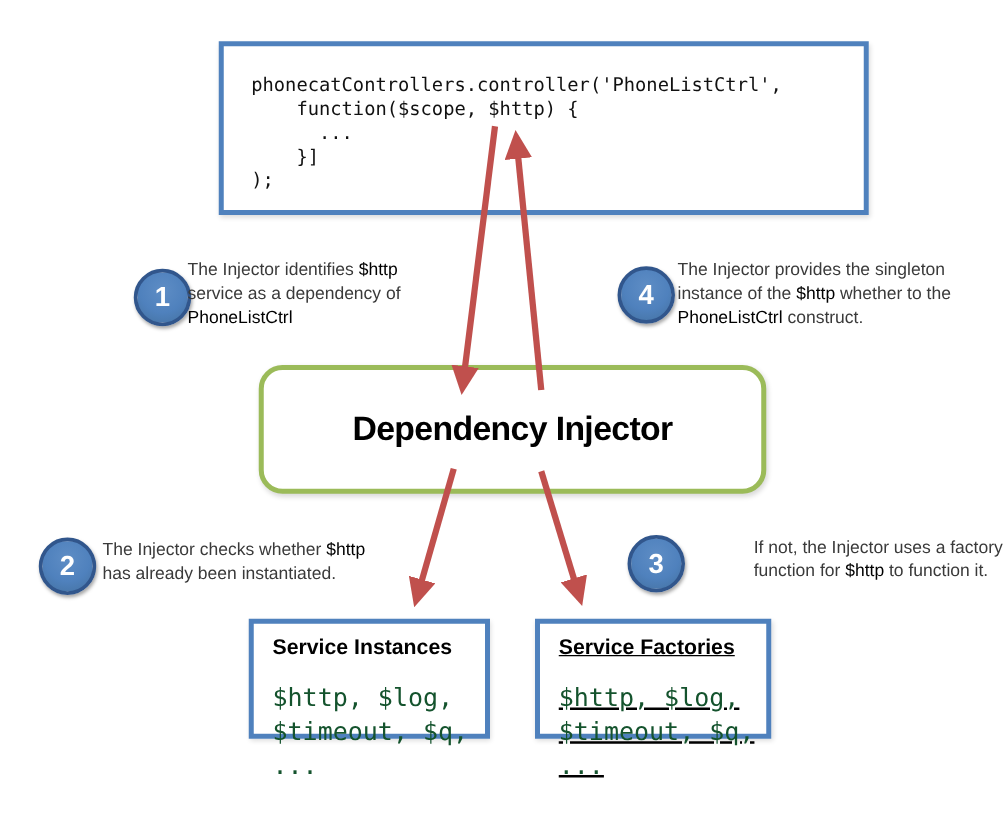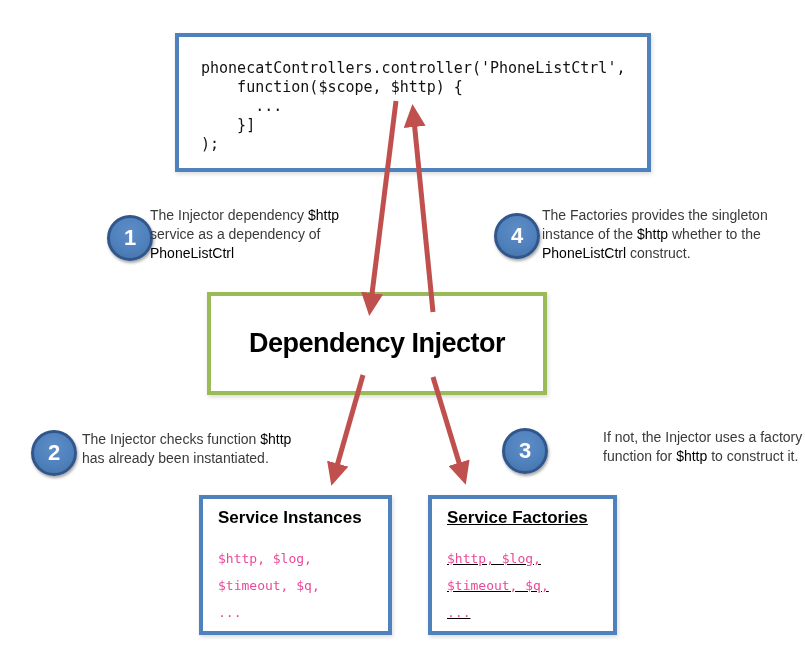--- a/index.html
+++ b/index.html
@@ -3,39 +3,39 @@
 <meta charset="utf-8">
 <style>
   html,body { margin:0; padding:0; background:#ffffff; }
   body { font-family:"Liberation Sans", sans-serif; }
   .canvas { position:relative; width:805px; height:668px; background:#ffffff; overflow:hidden; }
 
   .box { position:absolute; background:#ffffff; box-sizing:border-box; }
   .blue-box { border:4px solid #4f81bd; box-shadow:1px 2px 4px rgba(0,0,0,0.15); }
   .green-box { border:4px solid #9bbb59; box-shadow:1px 2px 4px rgba(0,0,0,0.15); }
 
-  .code-box { left:175px; top:33px; width:476px; height:139px; }
+  .code-box { left:175px; top:33px; width:520px; height:139px; }
   .code-box pre {
     margin:0; padding:22px 0 0 22px;
     font-family:"DejaVu Sans Mono","Liberation Mono",monospace;
     font-size:15px; line-height:19px; color:#111;
   }
 
-  .injector-box { left:207px; top:292px; width:340px; height:103px;
-    display:flex; align-items:center; justify-content:center; }
+  .injector-box { left:207px; top:292px; width:406px; height:103px;
+    display:flex; align-items:center; justify-content:center;border-radius:19px; }
   .injector-title { font-size:27px; font-weight:bold; color:#000; letter-spacing:-0.5px; }
 
-  .service-box { width:193px; height:140px; top:495px; }
+  .service-box { width:193px; height:96px; top:495px; }
   .service-box.left  { left:199px; }
   .service-box.right { left:428px; width:189px;text-decoration:underline; }
   .service-title { padding:8px 0 0 15px; font-size:17px; font-weight:bold; color:#000; line-height:22px; }
   .service-items {
     margin:16px 0 0 0; padding:0 0 0 15px;
     font-family:"DejaVu Sans Mono","Liberation Mono",monospace;
-    font-size:13px; line-height:27px; color:#ec4899;
+    font-size:20px; line-height:27px; color:#14532d;
   }
 
   .step-circle {
     position:absolute; width:46px; height:46px; border-radius:50%;
     box-sizing:border-box; border:3px solid #31568c;
     background:radial-gradient(circle at 50% 35%, #5e8dc5 0%, #4f81bd 55%, #44719f 100%);
     color:#ffffff; font-size:22px; font-weight:bold;
     display:flex; align-items:center; justify-content:center;
     box-shadow:1px 2px 3px rgba(0,0,0,0.35);
   }
@@ -94,31 +94,31 @@
   <div class="step-circle circle-2">
       <span>2</span>
     </div>
   <div class="step-circle circle-3">
       <span>3</span>
     </div>
   <div class="step-circle circle-4">
       <span>4</span>
     </div>
 
-  <div class="step-label label-1"><span>The Injector dependency </span><span class="tok">$http</span><span>
+  <div class="step-label label-1"><span>The Injector identifies </span><span class="tok">$http</span><span>
 service as a dependency  of
 </span><span class="tok">PhoneListCtrl</span><span></span></div>
 
-  <div class="step-label label-2"><span>The Injector checks function </span><span class="tok">$http</span><span>
+  <div class="step-label label-2"><span>The Injector checks whether </span><span class="tok">$http</span><span>
 has already been instantiated.</span><span class="tok"></span><span></span></div>
 
   <div class="step-label label-3"><span>If not, the Injector uses a factory
-function for </span><span class="tok">$http</span><span> to construct it.</span><span class="tok"></span><span></span></div>
+function for </span><span class="tok">$http</span><span> to function it.</span><span class="tok"></span><span></span></div>
 
-  <div class="step-label label-4"><span>The Factories provides the singleton
+  <div class="step-label label-4"><span>The Injector provides the singleton
 instance of the </span><span class="tok">$http</span><span> whether to the
 </span><span class="tok">PhoneListCtrl</span><span> construct.</span></div>
 
   <svg class="arrow-layer" width="805" height="668" viewBox="0 0 805 668">
     <defs>
       <marker id="ah" markerWidth="4.6" markerHeight="4.4" refX="3.4" refY="2.2" orient="auto">
         <path d="M0,0 L4.6,2.2 L0,4.4 Z" fill="#c0504d"></path>
       </marker>
     </defs>
     <line class="arrow-line" x1="396" y1="101" x2="370" y2="310" marker-end="url(#ah)" stroke="#c0504d"></line>

